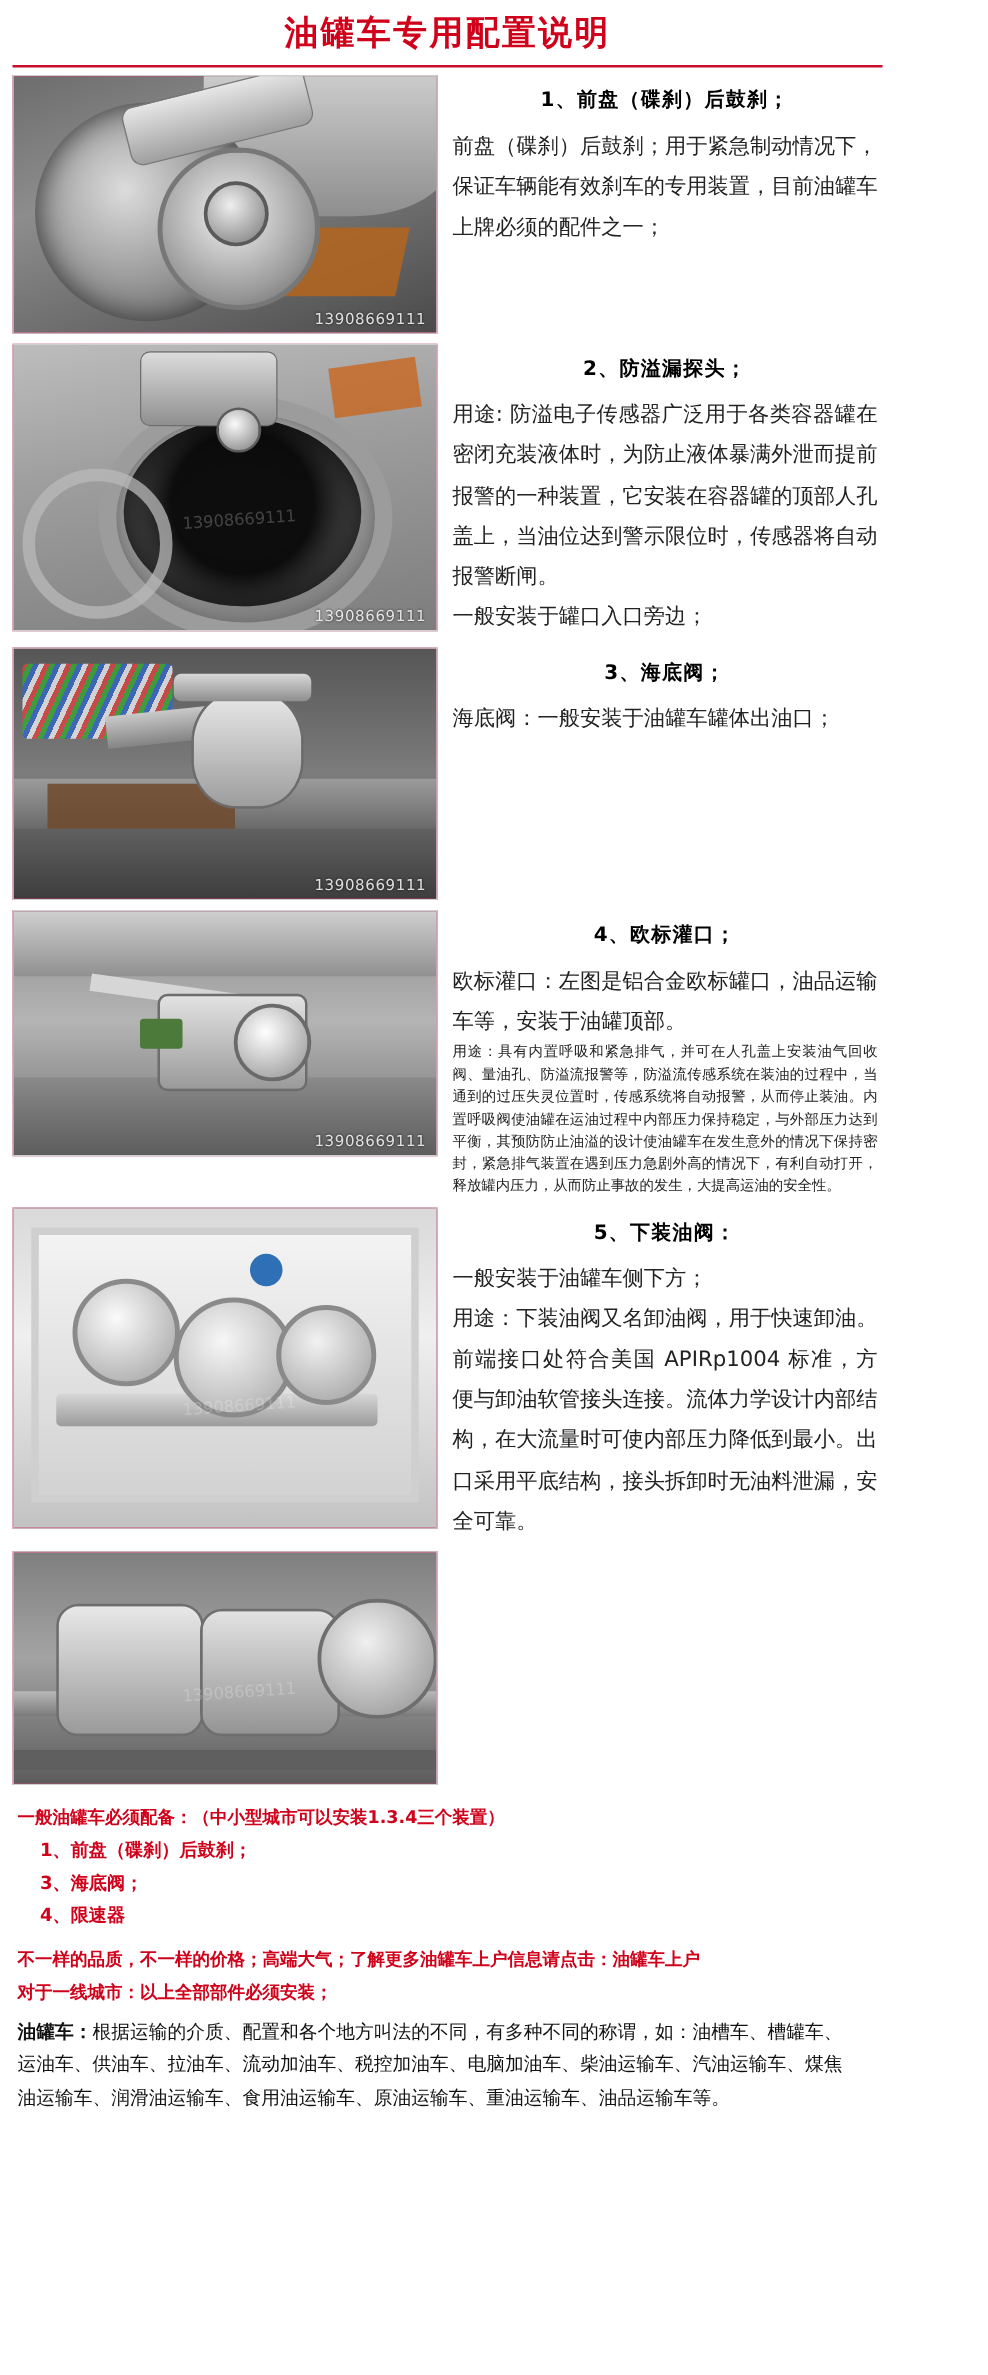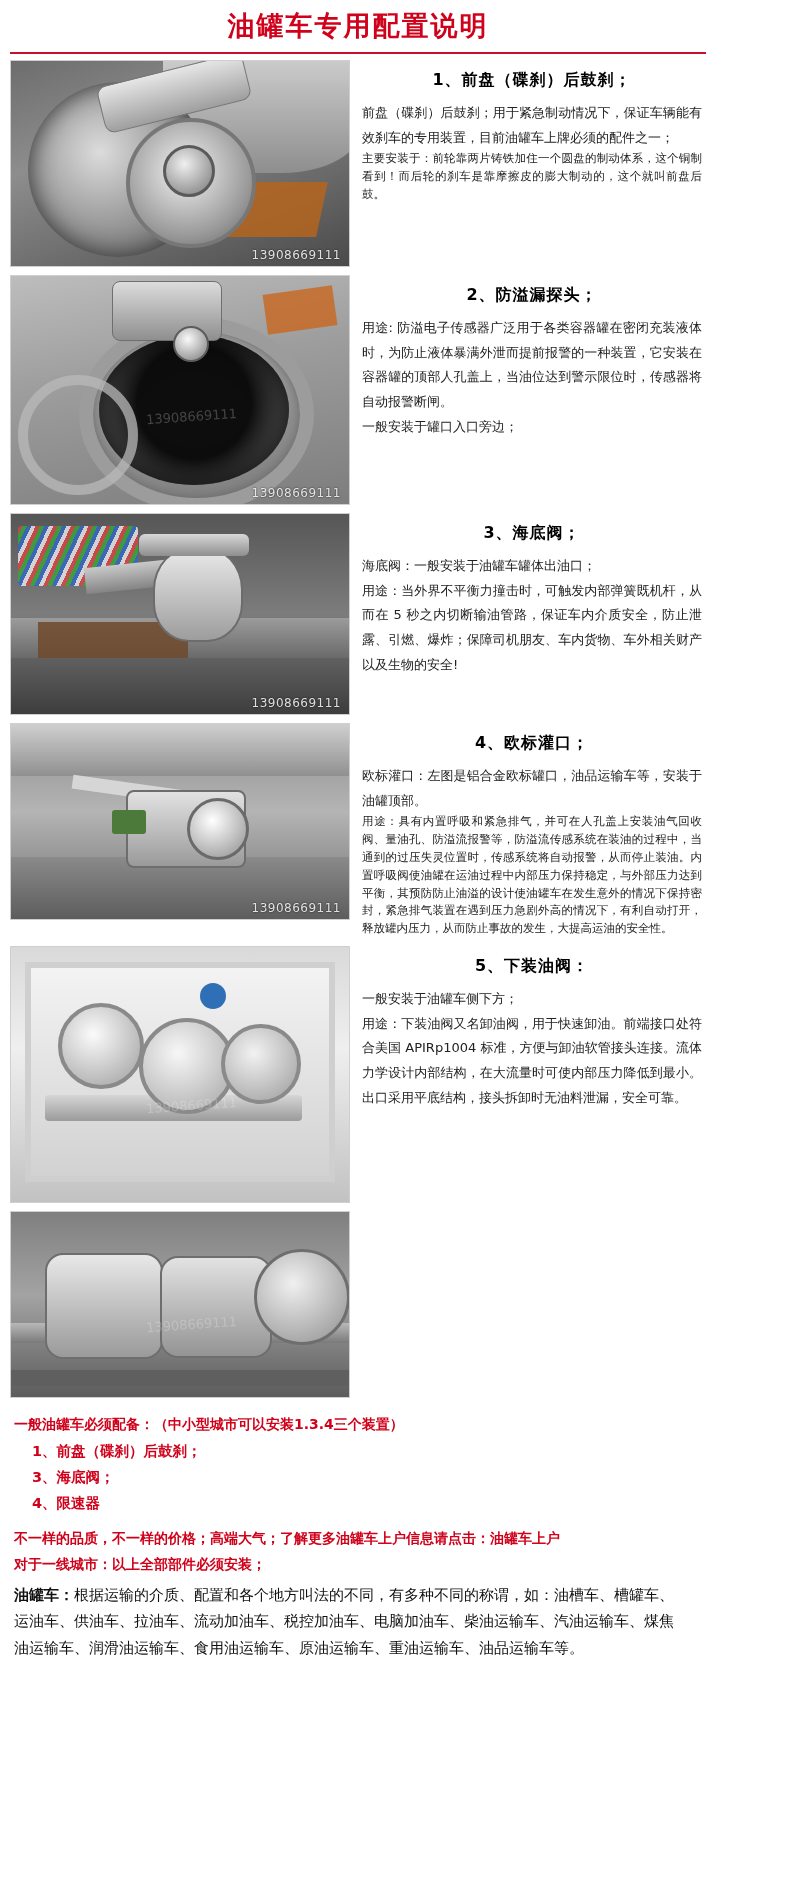--- a/index.html
+++ b/index.html
@@ -66,21 +66,21 @@
   }
   .sec-title {
     text-align: center;
     font-weight: bold;
     font-size: 16px;
     color: #000;
     margin: 6px 0 10px 0;
     letter-spacing: 1px;
   }
   .sec-body {
-    font-size: 13px;
+    font-size: 17px;
     line-height: 1.9;
     color: #222;
     margin: 0;
     text-align: justify;
   }
   .sec-body.small {
     font-size: 11.5px;
     line-height: 1.55;
   }
   .footer {
@@ -195,21 +195,20 @@
           <div class="drum"></div>
         <div class="cyl"></div>
           <div class="disc"></div>
           <div class="hub"></div>
       </div>
       <span class="watermark">13908669111</span>
     </div>
     <div class="text-col">
       <div class="sec-title">1、前盘（碟刹）后鼓刹；</div>
       <p class="sec-body">前盘（碟刹）后鼓刹；用于紧急制动情况下，保证车辆能有效刹车的专用装置，目前油罐车上牌必须的配件之一；</p>
-      <p class="sec-body small">主要安装于：前轮靠两片铸铁加住一个圆盘的制动体系，这个铜制看到！而后轮的刹车是靠摩擦皮的膨大制动的，这个就叫前盘后鼓。</p>
     </div>
   </div>
 
   <div class="section">
     <div class="photo">
       <div class="ph ph2">
         <div class="orange"></div>
           <div class="ring"></div>
           <div class="manhole"></div>
         <div class="lid"></div>
@@ -234,21 +233,20 @@
           <div class="brown"></div>
         <div class="pipe"></div>
           <div class="valve"></div>
           <div class="flange"></div>
       </div>
       <span class="watermark">13908669111</span>
     </div>
     <div class="text-col">
       <div class="sec-title">3、海底阀；</div>
       <p class="sec-body">海底阀：一般安装于油罐车罐体出油口；</p>
-      <p class="sec-body">用途：当外界不平衡力撞击时，可触发内部弹簧既机杆，从而在 5 秒之内切断输油管路，保证车内介质安全，防止泄露、引燃、爆炸；保障司机朋友、车内货物、车外相关财产以及生物的安全!</p>
     </div>
   </div>
 
   <div class="section">
     <div class="photo">
       <div class="ph ph4">
         <div class="rail"></div>
           <div class="rail2"></div>
           <div class="arm"></div>
         <div class="box"></div>

